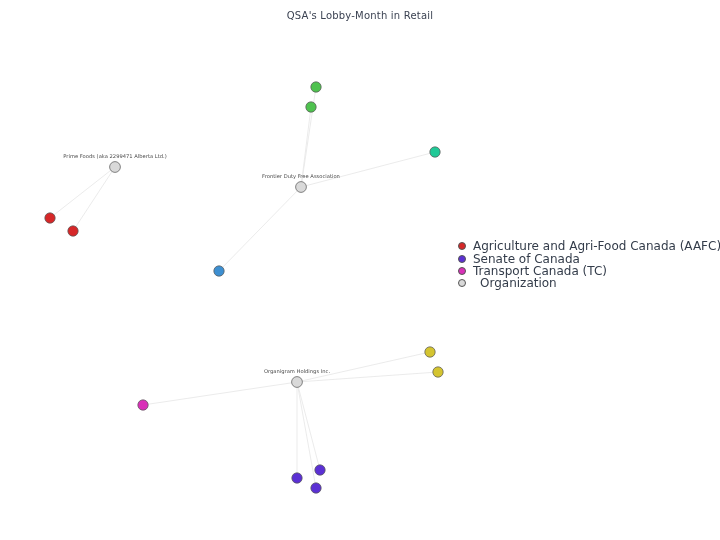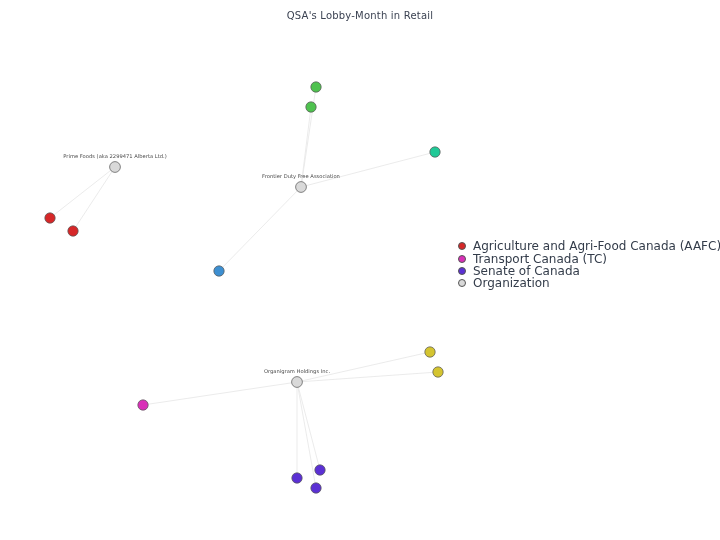--- a/index.html
+++ b/index.html
@@ -120,26 +120,26 @@
         <text x="297" y="373" class="node-label" fill="#4a4a4a">Organigram Holdings Inc.</text>
       </g>
   </svg>
 
   <div id="legend">
       <div class="legend-row">
         <span class="legend-swatch" style="background: rgb(214, 39, 40); border-color: rgb(85, 85, 85);"></span>
         <span class="legend-text" style="color: rgb(51, 60, 74);">Agriculture and Agri-Food Canada (AAFC)</span>
       </div>
       <div class="legend-row">
+        <span class="legend-swatch" style="background: rgb(91, 48, 212); border-color: rgb(85, 85, 85);"></span>
+        <span class="legend-text" style="color: rgb(51, 60, 74);">Senate of Canada</span>
+      </div>
+      <div class="legend-row">
         <span class="legend-swatch" style="background: rgb(217, 48, 184); border-color: rgb(85, 85, 85);"></span>
         <span class="legend-text" style="color: rgb(51, 60, 74);">Transport Canada (TC)</span>
       </div>
       <div class="legend-row">
-        <span class="legend-swatch" style="background: rgb(91, 48, 212); border-color: rgb(85, 85, 85);"></span>
-        <span class="legend-text" style="color: rgb(51, 60, 74);">Senate of Canada</span>
-      </div>
-      <div class="legend-row">
         <span class="legend-swatch" style="background: rgb(217, 217, 217); border-color: rgb(85, 85, 85);"></span>
-        <span class="legend-text" style="color: rgb(51, 60, 74);">Organization</span>
+        <span class="legend-text" style="color: rgb(51, 60, 74); margin-left: 7px;">Organization</span>
       </div>
     </div>
 
 </div>
 
 </body></html>

